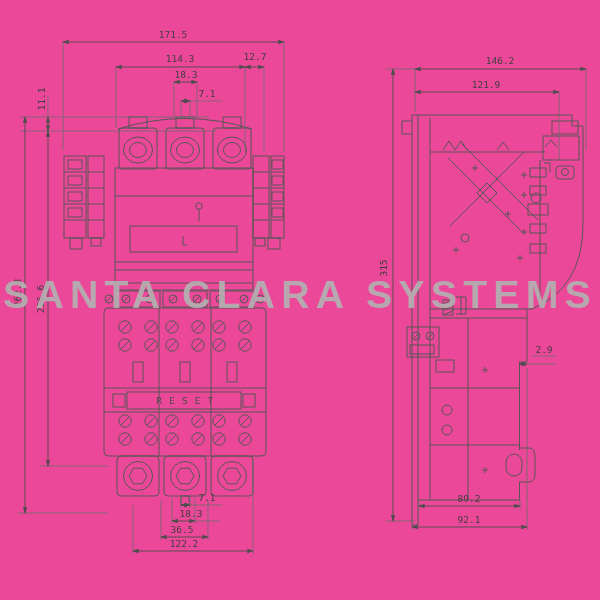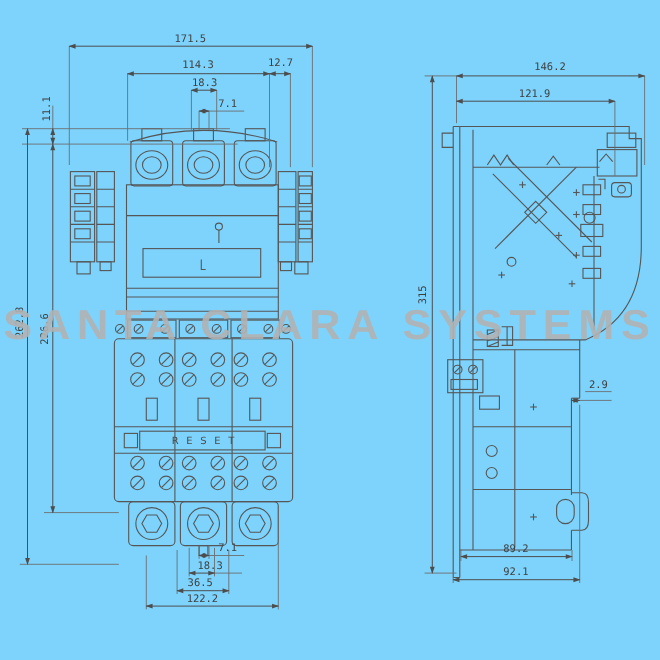--- a/index.html
+++ b/index.html
@@ -1,16 +1,16 @@
 <!DOCTYPE html>
 <html><head>
 <meta charset="utf-8">
 <style>
   html,body{margin:0;padding:0;background:#fff;}
-  .canvas{position:relative;width:600px;height:600px;background:#7dd3fc;overflow:hidden;
+  .canvas{position:relative;width:600px;height:600px;background:#ec4899;overflow:hidden;
           font-family:"DejaVu Sans",sans-serif;}
   svg{display:block;}
   .lnt {stroke:#6c6c6c;stroke-width:.8;fill:none;}
   .dim {stroke:#4d4d4d;stroke-width:.9;fill:none;}
   .dt  {font-family:"DejaVu Sans Mono","Liberation Mono",monospace;font-size:9.5px;fill:#3f3f3f;
         text-anchor:middle;}
   .reset{font-family:"DejaVu Sans",sans-serif;font-size:9px;letter-spacing:7px;fill:#4a4a4a;
         text-anchor:middle;}
   .wm  {font-family:"Liberation Sans","DejaVu Sans",sans-serif;font-size:38px;font-weight:700;
         letter-spacing:6px;fill:#b2b2b2;opacity:.9;text-anchor:middle;}

